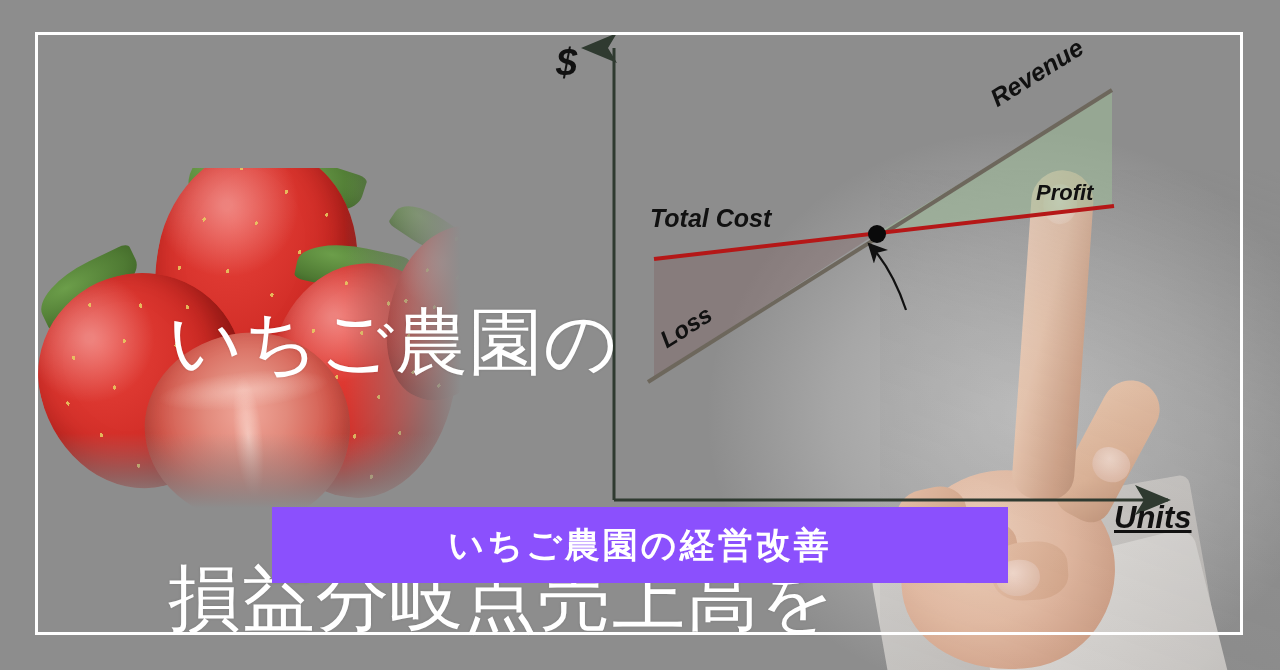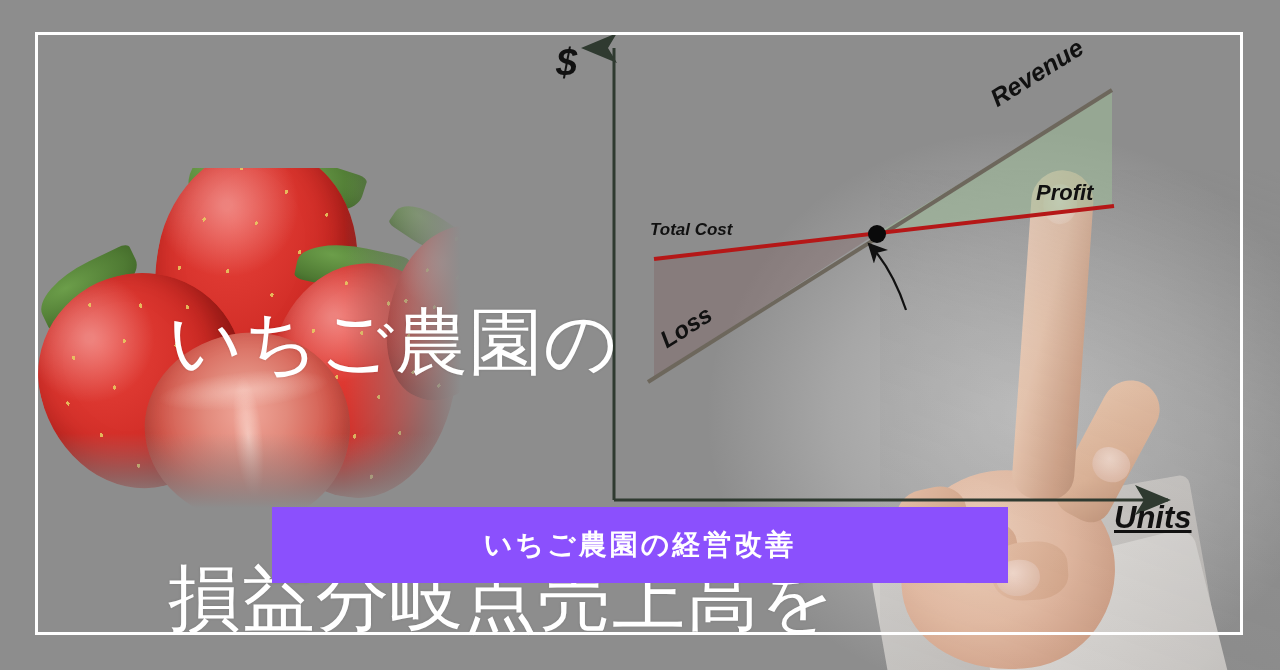--- a/index.html
+++ b/index.html
@@ -222,21 +222,21 @@
     position: absolute;
     left: 272px; top: 507px;
     width: 736px; height: 76px;
     background: #8b50fd;
     display: flex;
     align-items: center;
     justify-content: center;
   }
   .banner-text {
     color: #ffffff;
-    font-size: 28px;
+    font-size: 35px;
     letter-spacing: 3px;
     font-weight: 700;
     font-family: Liberation Serif, serif;
   }
 
   
   .clab {
     position:absolute;
     font-style: italic;
     font-weight: 700;
@@ -316,21 +316,21 @@
 
     <circle cx="877" cy="234" r="9" fill="#0a0a0a"></circle>
 
     <path d="M906,310 C898,286 886,262 869,244" stroke="#111" stroke-width="2.2" fill="none" marker-end="url(#arrowTiny)"></path>
   </svg>
 
   <div class="clab" style="left:556px; top:42px; font-size:38px;">$</div>
 
   <div class="clab" style="left:1114px; top:500px; font-size:31px;text-decoration:underline;">Units</div>
 
-  <div class="clab" style="left:650px; top:220px; font-size:17px;">Total Cost</div>
+  <div class="clab" style="left:650px; top:204px; font-size:25px;">Total Cost</div>
 
   <div class="clab" style="left:985px; top:88px; font-size:25px; transform:rotate(-32deg); transform-origin:left top;">Revenue</div>
 
   <div class="clab" style="left:1036px; top:180px; font-size:22px;">Profit</div>
 
   <div class="clab" style="left:655px; top:330px; font-size:24px; transform:rotate(-32deg); transform-origin:left top;">Loss</div>
 
 
   <div class="headline">
     <div>いちご農園の</div>

